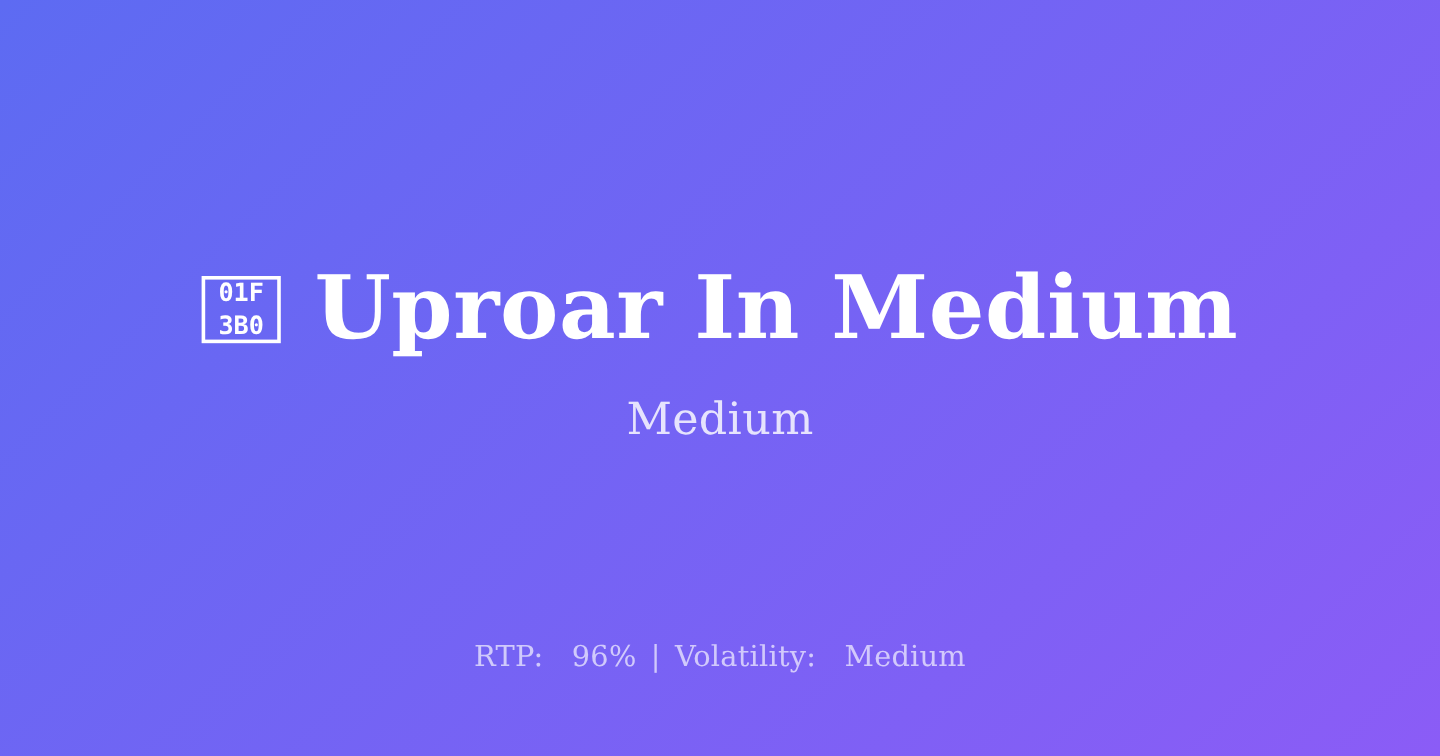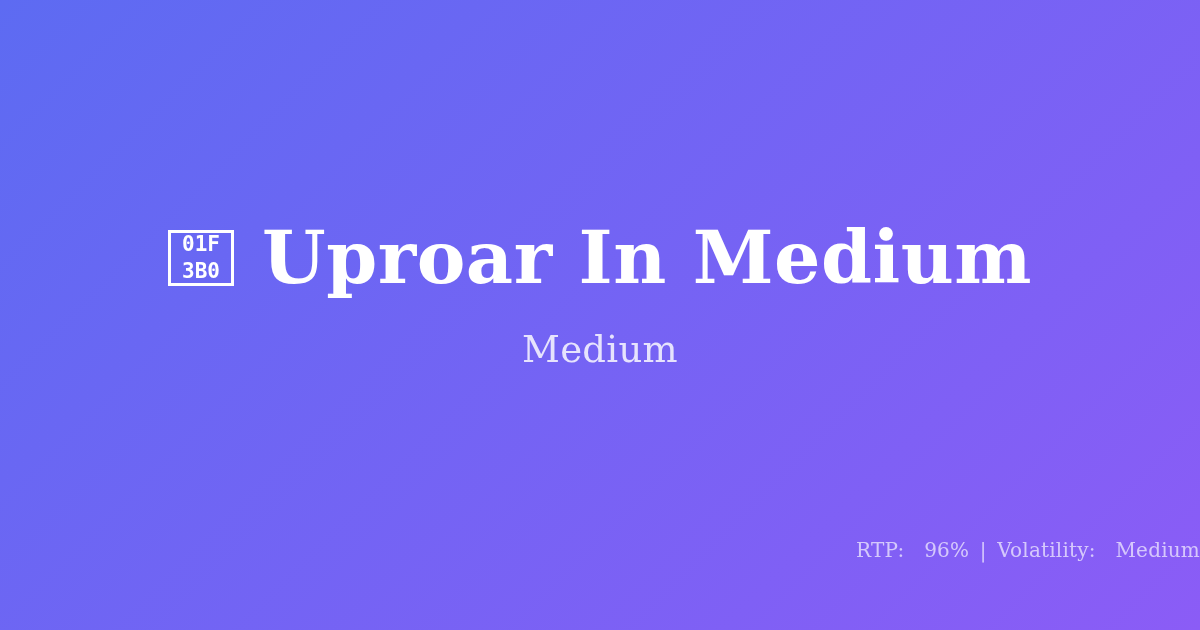--- a/index.html
+++ b/index.html
@@ -82,24 +82,24 @@
     color: rgba(255,255,255,0.82);
     letter-spacing: 0.3px;
   }
 
   
   .meta {
     position: absolute;
     left: 0;
     right: 0;
     bottom: 68px;
-    text-align: right;
+    text-align: center;
     font-family: "DejaVu Serif", "Liberation Serif", serif;
     font-weight: 400;
-    font-size: 20px;
+    font-size: 24px;
     line-height: 1.2;
     color: rgba(255,255,255,0.66);
     letter-spacing: 0.2px;
   }
   .meta span { display: inline; }
   .meta .sep { padding: 0 4px; }
 </style>
 </head>
 <body>
 

